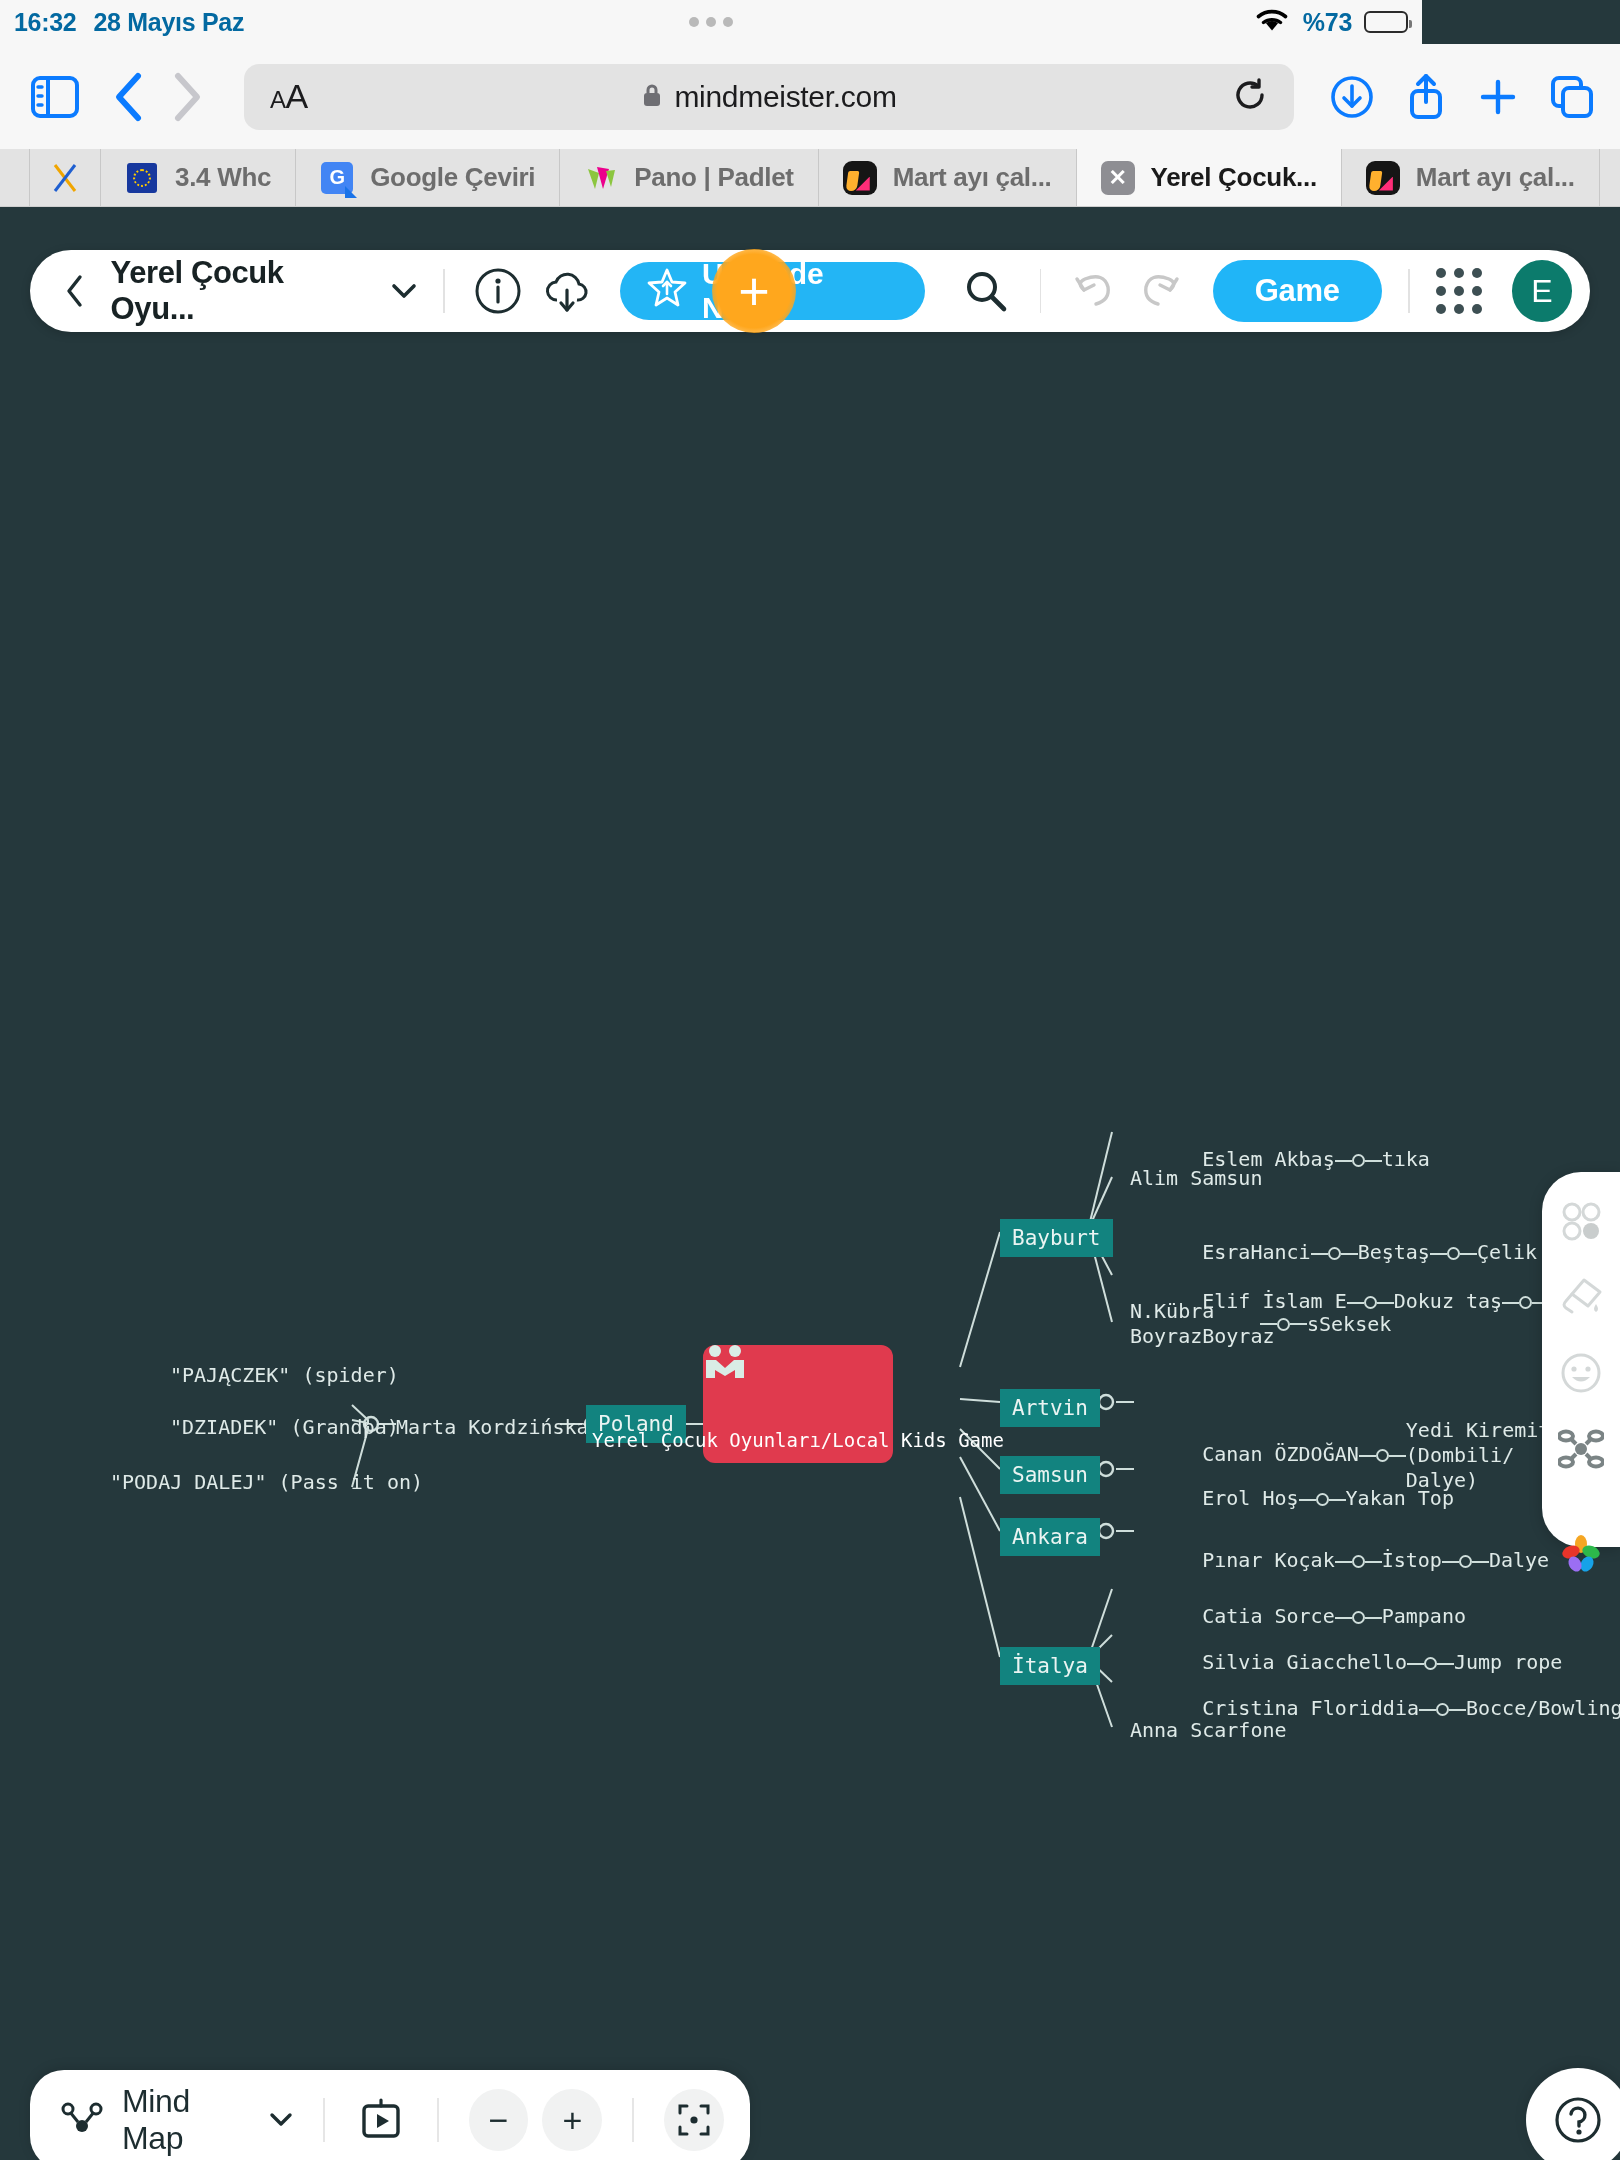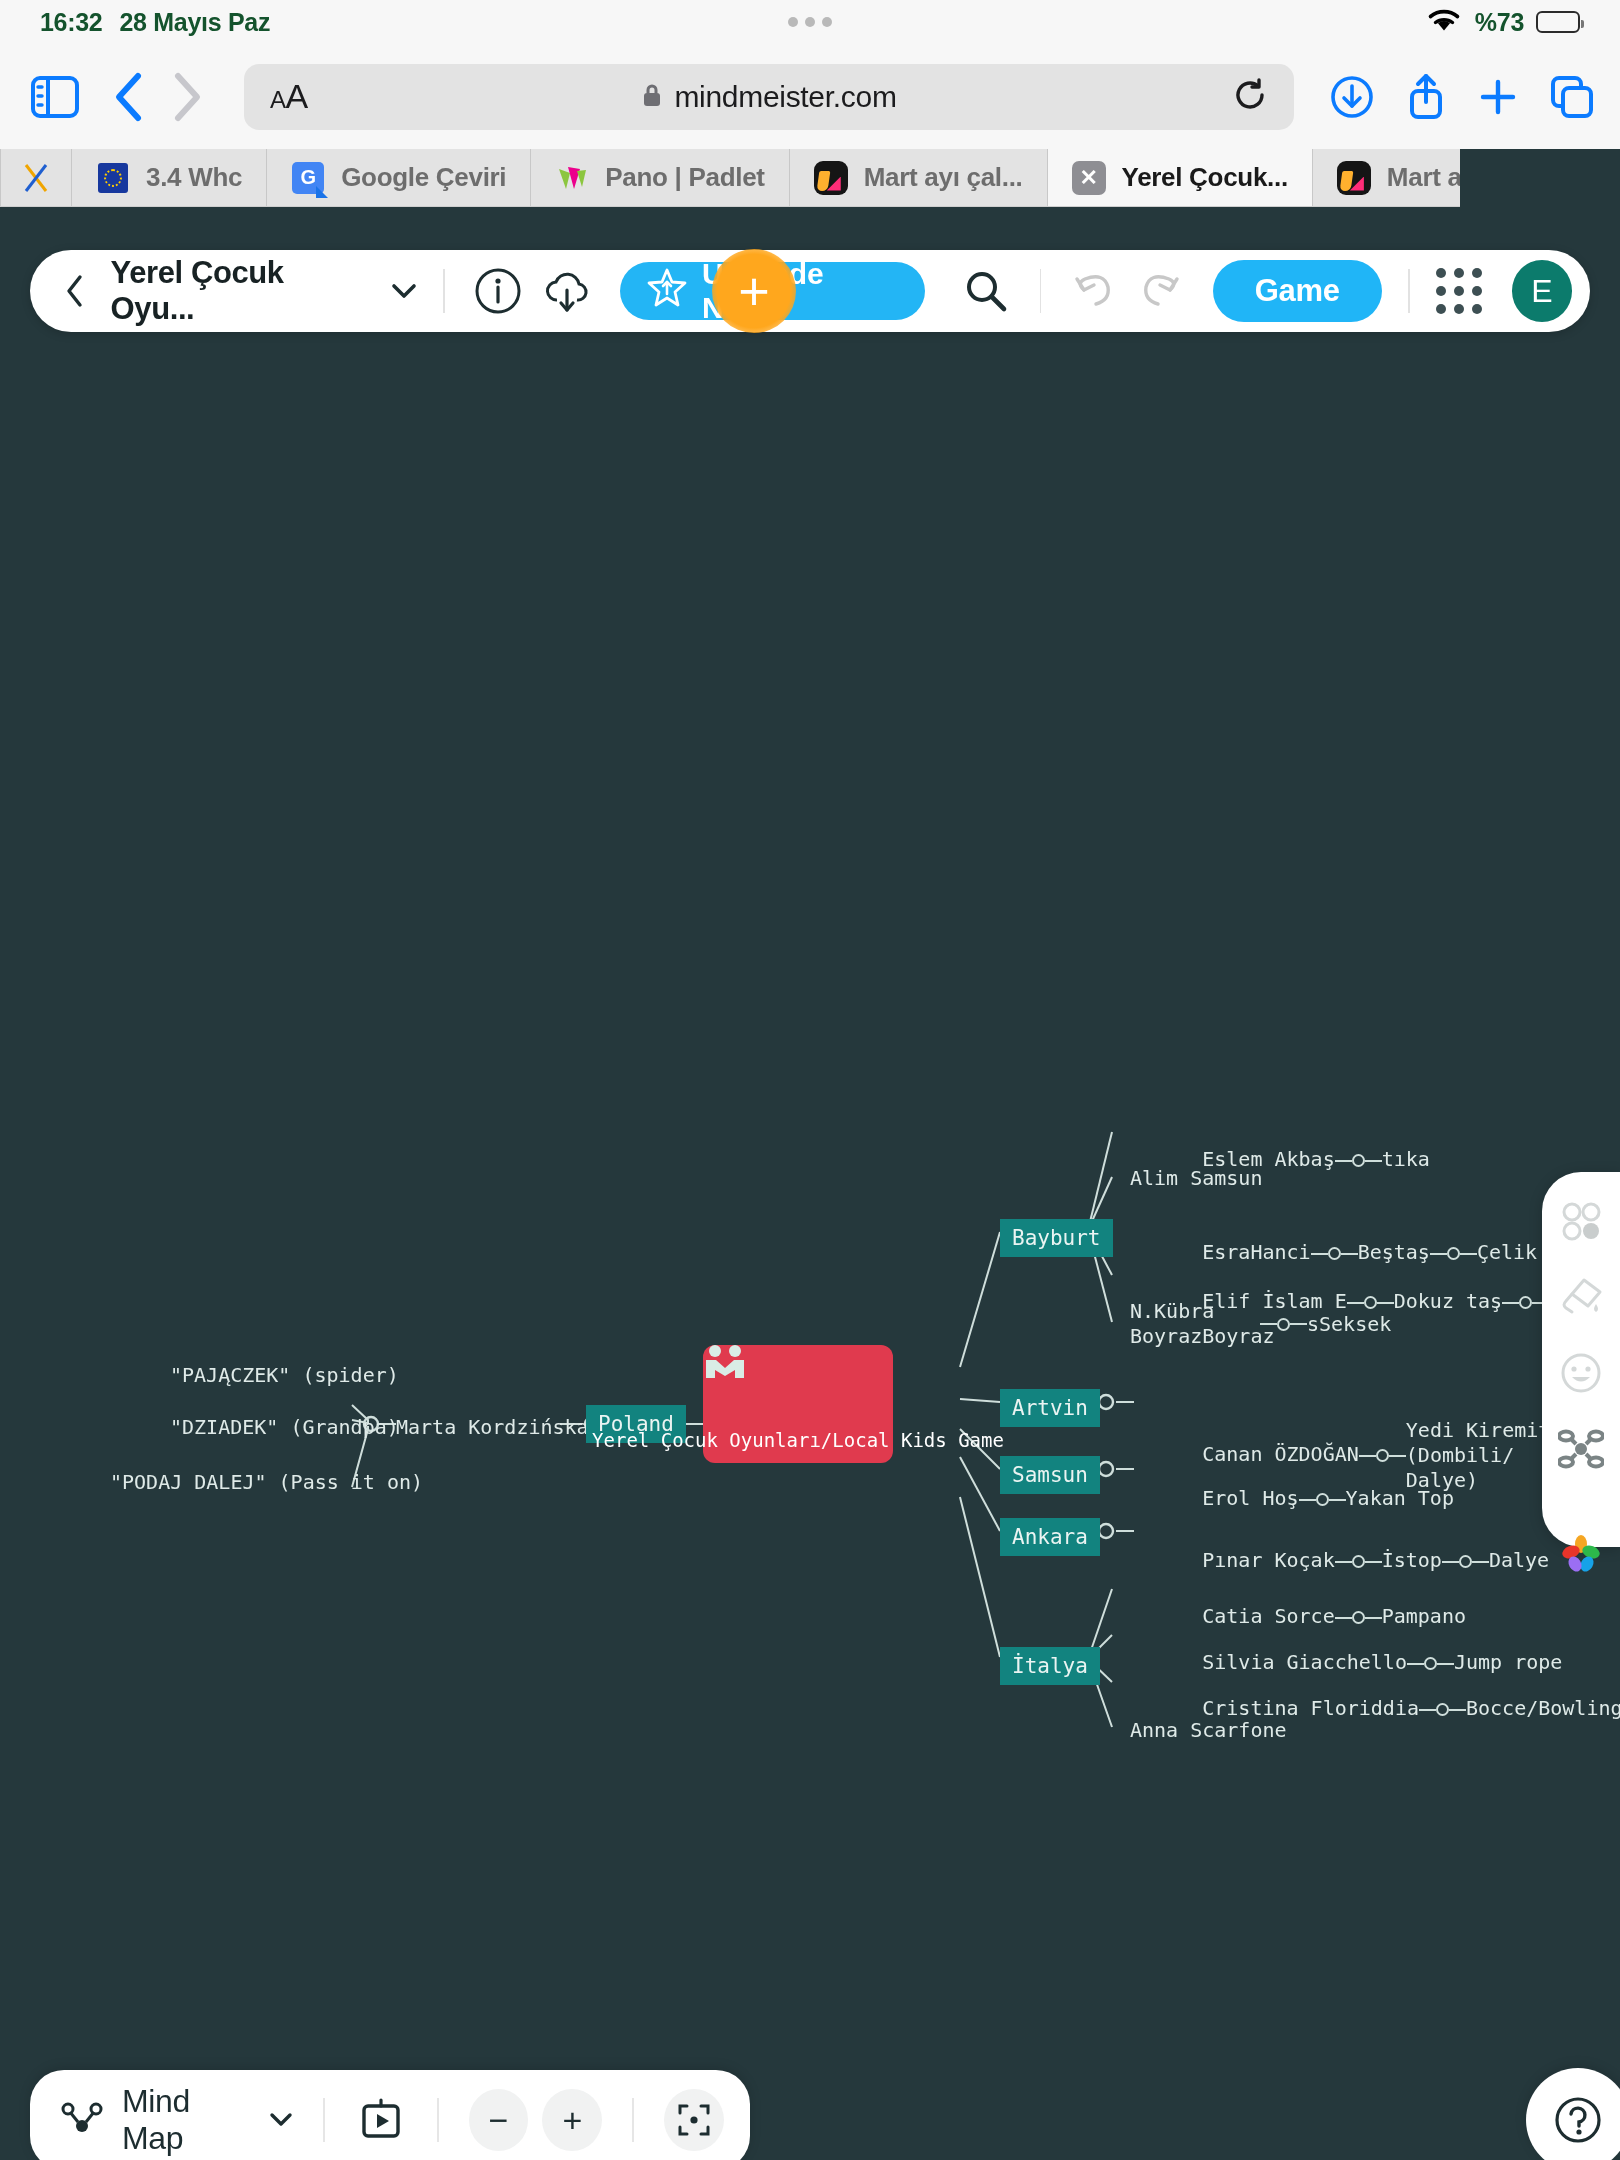--- a/index.html
+++ b/index.html
@@ -6,25 +6,25 @@
   html, body { width: 1620px; height: 2160px; }
   body {
     font-family: "Liberation Sans", sans-serif;
     background: #25383c;
     overflow: hidden;
     position: relative;
   }
 
   
   .statusbar {
-    position: absolute; top: 0; left: 0; width: 1620px; height: 44px;
+    position: absolute; top: 0; left: 0; width: 1422px; height: 44px;
     background: #f7f7f7;
     display: flex; align-items: center;
-    padding: 0 40px;
-    color: #14532d;
+    padding: 0 14px;
+    color: #0369a1;
   }
   .sb-left { display: flex; align-items: baseline; gap: 17px; font-size: 25px; font-weight: 700; letter-spacing: -0.3px; }
   .sb-center { position: absolute; left: 0; right: 0; display: flex; justify-content: center; gap: 7px; }
   .sb-dot { width: 10px; height: 10px; border-radius: 50%; background: #b9b9b9; }
   .sb-right { margin-left: auto; display: flex; align-items: center; gap: 12px; z-index: 2; }
   .sb-battery-pct { font-size: 25px; font-weight: 700; letter-spacing: -0.3px; }
   .batt { width: 44px; height: 22px; border: 2.5px solid #2b2b2b; border-radius: 6px; position: relative; padding: 2.5px; }
   .batt-fill { background: #000; height: 100%; border-radius: 2px; }
   .batt::after { content:""; position:absolute; right:-6px; top:7px; width:3.5px; height:8px; background:#777; border-radius:0 2px 2px 0; }
 
@@ -48,21 +48,21 @@
   .url-center {
     position: absolute; left: 0; right: 0; display: flex; align-items: center;
     justify-content: center; gap: 11px; pointer-events: none;
   }
   .url-text { font-size: 30px; color: #1c1c1e; letter-spacing: -0.3px; }
   .url-reload { margin-left: auto; }
   .sf-right { display: flex; align-items: center; gap: 28px; padding-left: 6px; }
 
   
   .tabstrip {
-    position: absolute; top: 149px; left: 0; width: 1460px; height: 58px;
+    position: absolute; top: 149px; left: 0; width: 1620px; height: 58px;
     background: #e3e3e3; display: flex; align-items: stretch;
     border-bottom: 1px solid #cfcfcf; overflow: hidden;
   }
   .tab {
     display: flex; align-items: center; gap: 16px;
     padding: 0 24px; border-right: 1px solid #c8c8c8;
     font-size: 26px; font-weight: 700; color: #6d6d6d;
     letter-spacing: -0.3px; white-space: nowrap; position: relative;
   }
   .tab.spacer { width: 30px; padding: 0; }

